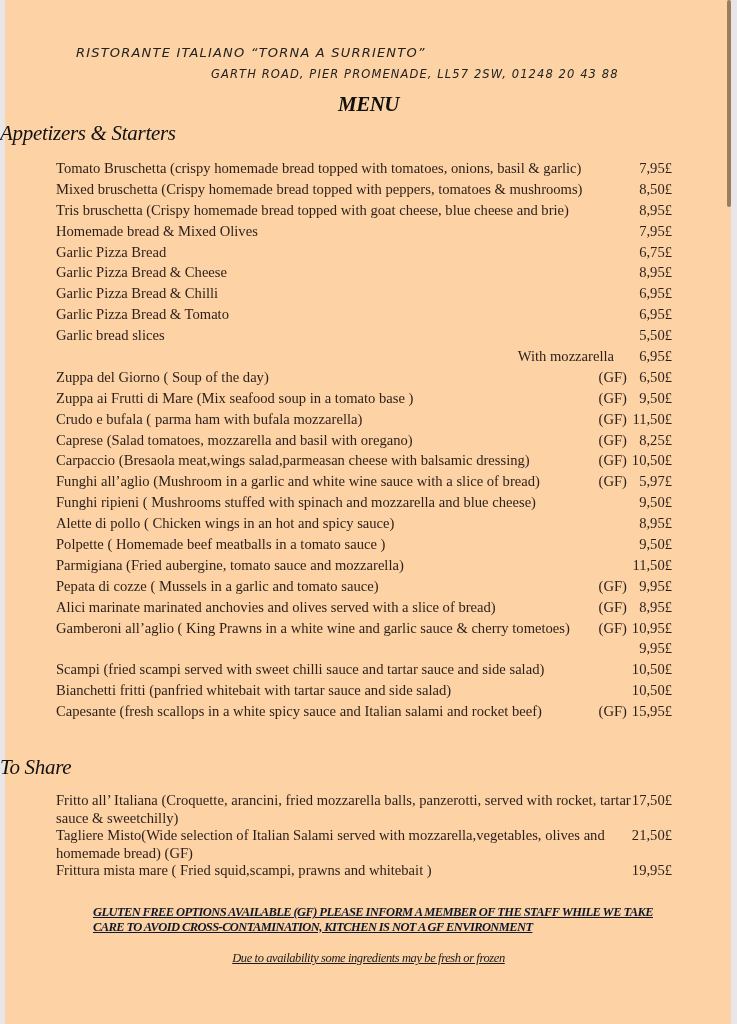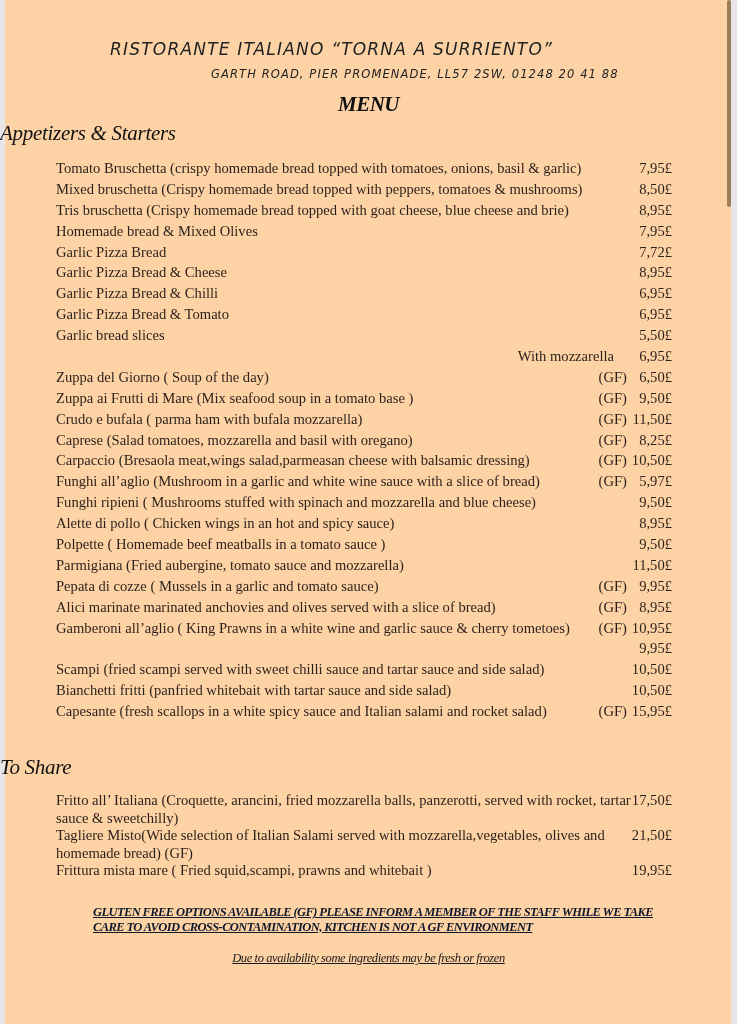--- a/index.html
+++ b/index.html
@@ -11,23 +11,23 @@
   }
   .page {
     position: absolute; left: 5px; top: 0; width: 726px; height: 1024px;
     background: #fdd2a5;
   }
   .scrollbar {
     position: absolute; left: 727px; top: 0; width: 4px; height: 207px;
     background: #9a7e5c; border-radius: 2px;
   }
   .hdr-name {
-    position: absolute; left: 76px; top: 39px;
+    position: absolute; left: 76px; top: 45px;
     font-family: "DejaVu Sans", sans-serif; font-style: italic;
-    font-size: 17px; letter-spacing: 1.2px; color: #222; margin-left: 34px;
+    font-size: 13px; letter-spacing: 1.2px; color: #222;
   }
   .hdr-addr {
     position: absolute; left: 211px; top: 67px;
     font-family: "DejaVu Sans", sans-serif; font-style: italic;
     font-size: 11.5px; letter-spacing: 1.1px; color: #222;
   }
   .title-menu {
     position: absolute; left: 0; width: 737px; top: 86px; text-align: center;
     font-weight: bold; font-style: italic; font-size: 21px; color: #111;
     letter-spacing: -0.5px;
@@ -60,21 +60,21 @@
     letter-spacing: -0.4px; color: #1a1a1a;
   }
 </style>
 </head>
 <body>
 
 <div class="page"></div>
 <div class="scrollbar"></div>
 
 <div class="hdr-name">RISTORANTE ITALIANO “TORNA A SURRIENTO”</div>
-<div class="hdr-addr">GARTH ROAD, PIER PROMENADE, LL57 2SW, 01248 20 41 88</div>
+<div class="hdr-addr">GARTH ROAD, PIER PROMENADE, LL57 2SW, 01248 20 43 88</div>
 <div class="title-menu">MENU</div>
 <div class="title-section" style="top:121px">Appetizers &amp; Starters</div>
 
 <div class="items" style="top:158px" id="appetizers-list">
     <div class="row">
       <span class="name">Tomato Bruschetta (crispy homemade bread topped with tomatoes, onions, basil &amp; garlic)</span>
       <span class="gf"></span>
       <span class="price">7,95£</span>
     </div>
     <div class="row">
@@ -88,21 +88,21 @@
       <span class="price">8,95£</span>
     </div>
     <div class="row">
       <span class="name">Homemade bread &amp; Mixed Olives</span>
       <span class="gf"></span>
       <span class="price">7,95£</span>
     </div>
     <div class="row">
       <span class="name">Garlic Pizza Bread</span>
       <span class="gf"></span>
-      <span class="price">7,72£</span>
+      <span class="price">6,75£</span>
     </div>
     <div class="row">
       <span class="name">Garlic Pizza Bread &amp; Cheese</span>
       <span class="gf"></span>
       <span class="price">8,95£</span>
     </div>
     <div class="row">
       <span class="name">Garlic Pizza Bread &amp; Chilli</span>
       <span class="gf"></span>
       <span class="price">6,95£</span>
@@ -195,21 +195,21 @@
       <span class="name">Scampi (fried scampi served with sweet chilli sauce and tartar sauce and side salad)</span>
       <span class="gf"></span>
       <span class="price">10,50£</span>
     </div>
     <div class="row">
       <span class="name">Bianchetti fritti (panfried whitebait with tartar sauce and side salad)</span>
       <span class="gf"></span>
       <span class="price">10,50£</span>
     </div>
     <div class="row">
-      <span class="name">Capesante (fresh scallops in a white spicy sauce and Italian salami and rocket salad)</span>
+      <span class="name">Capesante (fresh scallops in a white spicy sauce and Italian salami and rocket beef)</span>
       <span class="gf">(GF)</span>
       <span class="price">15,95£</span>
     </div>
   </div>
 
 <div class="title-section" style="top:755px">To Share</div>
 
 <div class="items share" style="top:792px" id="share-list">
     <div class="row2">
       <span class="name">Fritto all’ Italiana (Croquette, arancini, fried mozzarella balls, panzerotti, served with rocket, tartar sauce &amp; sweetchilly)</span>

